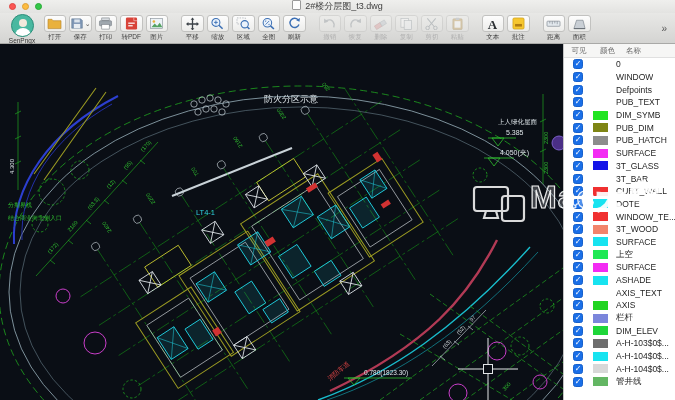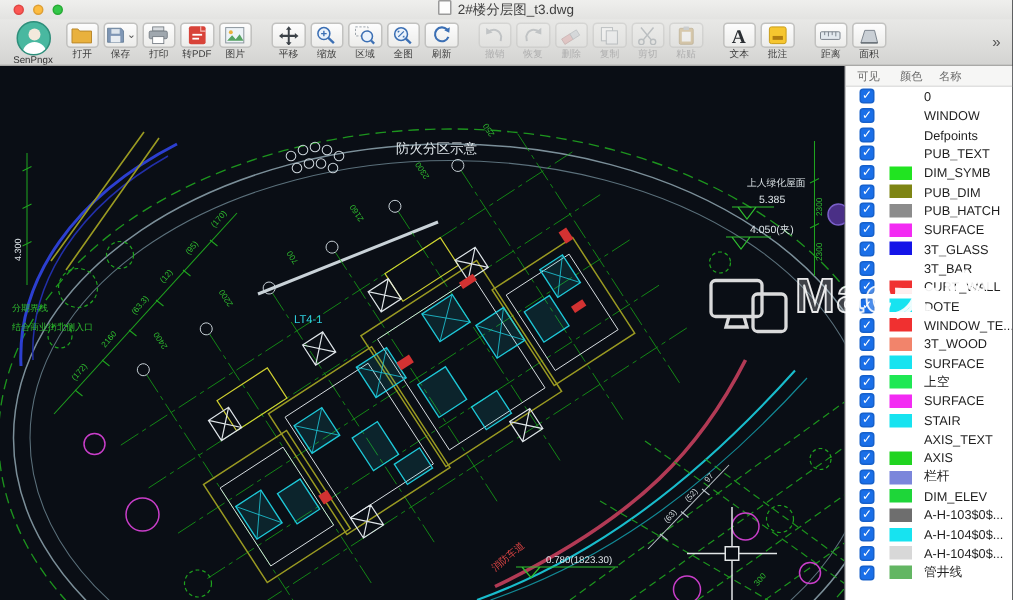--- a/index.html
+++ b/index.html
@@ -564,21 +564,21 @@
             <span class="lname">上空</span>
           </div>
           <div class="lrow">
             <span class="lcheck on">✓</span>
             <span class="lswatch" style="background: rgb(243, 43, 243);"></span>
             <span class="lname">SURFACE</span>
           </div>
           <div class="lrow">
             <span class="lcheck on">✓</span>
             <span class="lswatch" style="background: rgb(23, 227, 240);"></span>
-            <span class="lname">STAIR</span>
+            <span class="lname">ASHADE</span>
           </div>
           <div class="lrow">
             <span class="lcheck on">✓</span>
             <span class="lswatch" style="background: rgb(255, 255, 255);"></span>
             <span class="lname">AXIS_TEXT</span>
           </div>
           <div class="lrow">
             <span class="lcheck on">✓</span>
             <span class="lswatch" style="background: rgb(33, 212, 33);"></span>
             <span class="lname">AXIS</span>

